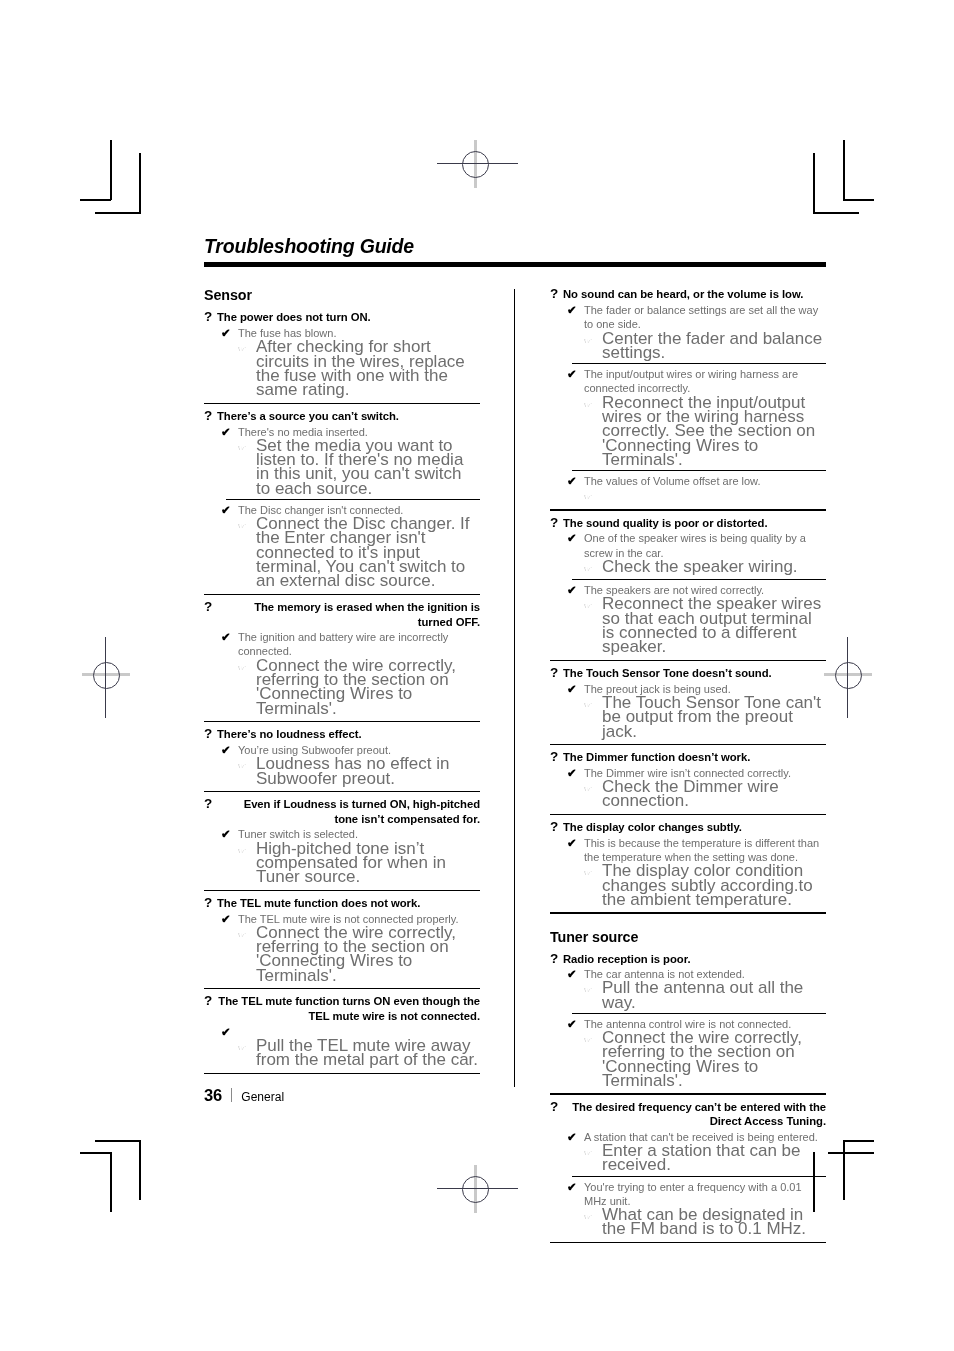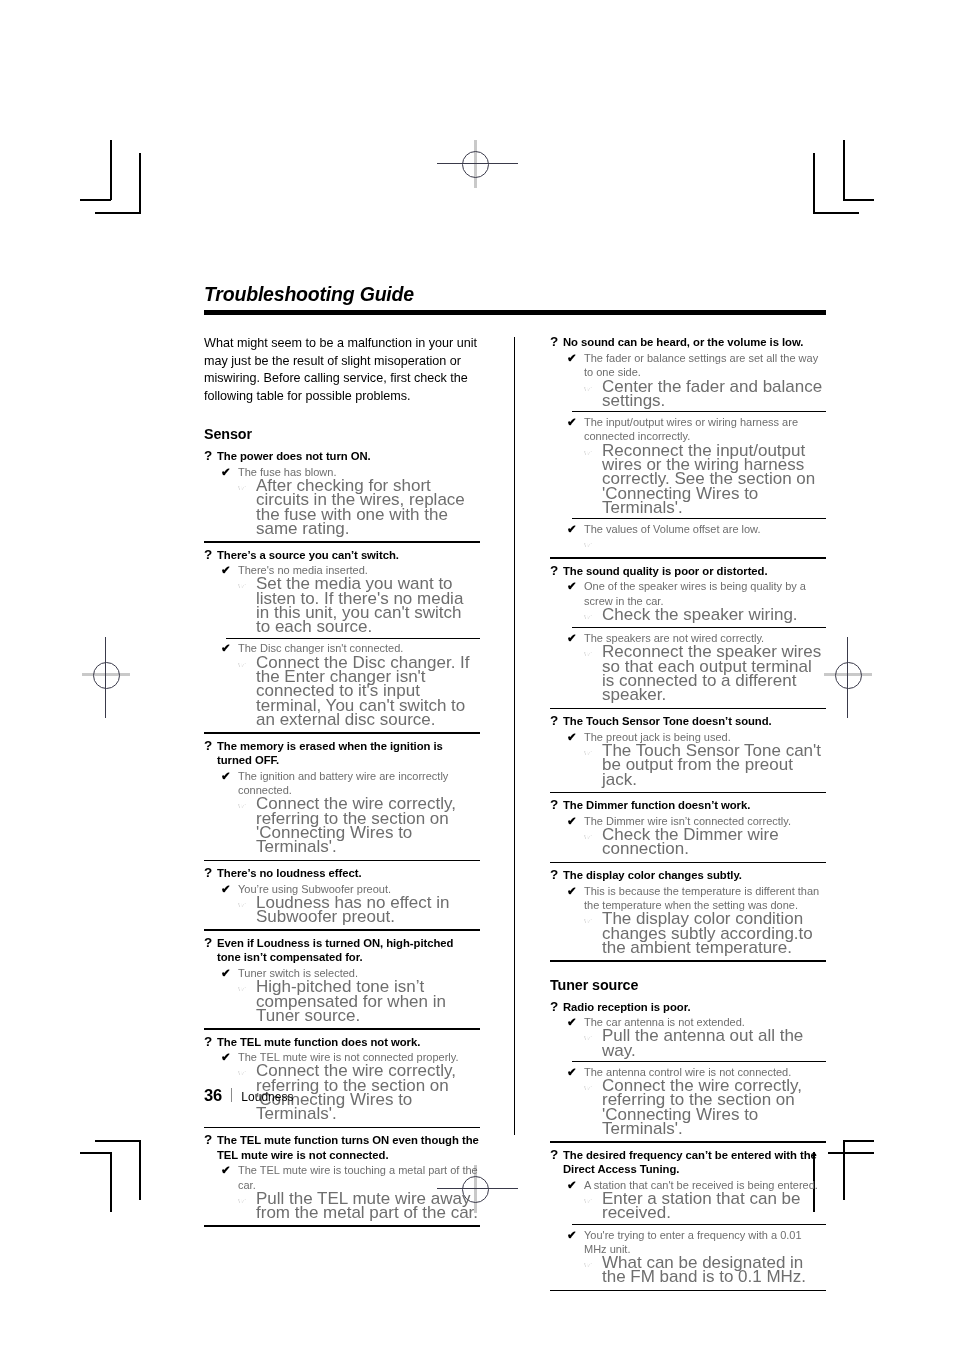--- a/index.html
+++ b/index.html
@@ -25,21 +25,20 @@
     border-radius: 50%;
     background: transparent;
   }
 
   
   #page {
     position: absolute;
     left: 204px;
     top: 236px;
     width: 622px;
-    margin-top: 48px;
   }
 
   
   .doc-title {
     font-size: 19.5px;
     font-weight: bold;
     font-style: italic;
     letter-spacing: -0.2px;
     line-height: 1.1;
     margin: 0 0 5px 0;
@@ -106,20 +105,21 @@
     width: 13px;
     flex: 0 0 13px;
     color: #000;
   }
   .qtext {
     font-size: 11.3px;
     font-weight: bold;
     line-height: 14.6px;
     letter-spacing: -0.05px;
     color: #000;
+    text-align: right;
   }
 
   
   .cblock { margin-top: 1px; }
   .crule {
     height: 0.8px;
     background: #000;
     margin: 3px 0 3px 22px;
   }
   .crow {
@@ -236,21 +236,20 @@
 </div>
 
 <div id="page">
 
   <h1 class="doc-title">Troubleshooting Guide</h1>
   <div class="title-rule"></div>
 
   <div class="cols">
 
     <div class="col col-left">
-      <p class="intro">What might seem to be a malfunction in your unit may just be the result of slight misoperation or miswiring. Before calling service, first check the following table for possible problems.</p>
       <h2 class="section-head">Sensor</h2>
       <div>
           <div class="qblock">
             <div class="qrow">
               <span class="qmark">?</span>
               <span class="qtext">The power does not turn ON.</span>
             </div>
             <div class="cblock">
               <div class="crow">
                 <span class="cmark">✔</span>
@@ -360,21 +359,20 @@
           </div>
           <div class="qblock">
             <div class="qrule"></div>
             <div class="qrow">
               <span class="qmark">?</span>
               <span class="qtext">The TEL mute function turns ON even though the TEL mute wire is not connected.</span>
             </div>
             <div class="cblock">
               <div class="crow">
                 <span class="cmark">✔</span>
-                <span class="ctext">The TEL mute wire is touching a metal part of the car.</span>
               </div>
               <div class="arow">
                 <span class="amark"><span class="hand">☞</span></span>
                 <span class="atext">Pull the TEL mute wire away from the metal part of the car.</span>
               </div>
             </div>
             <div class="qrule"></div>
           </div>
         </div>
     </div>
@@ -563,14 +561,14 @@
           </div>
         </div>
     </div>
 
   </div>
 </div>
 
 <div class="footer">
   <span class="pgnum">36</span>
   <span class="pgbar"></span>
-  <span class="pglang">Loudness</span>
+  <span class="pglang">General</span>
 </div>
 
 </body></html>

